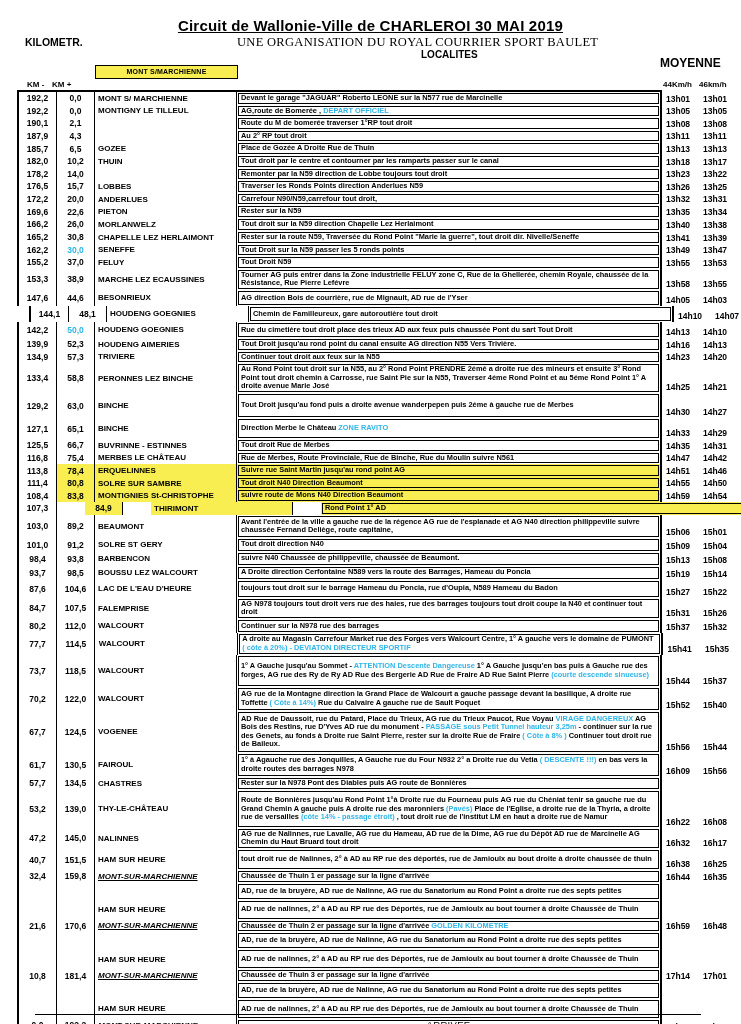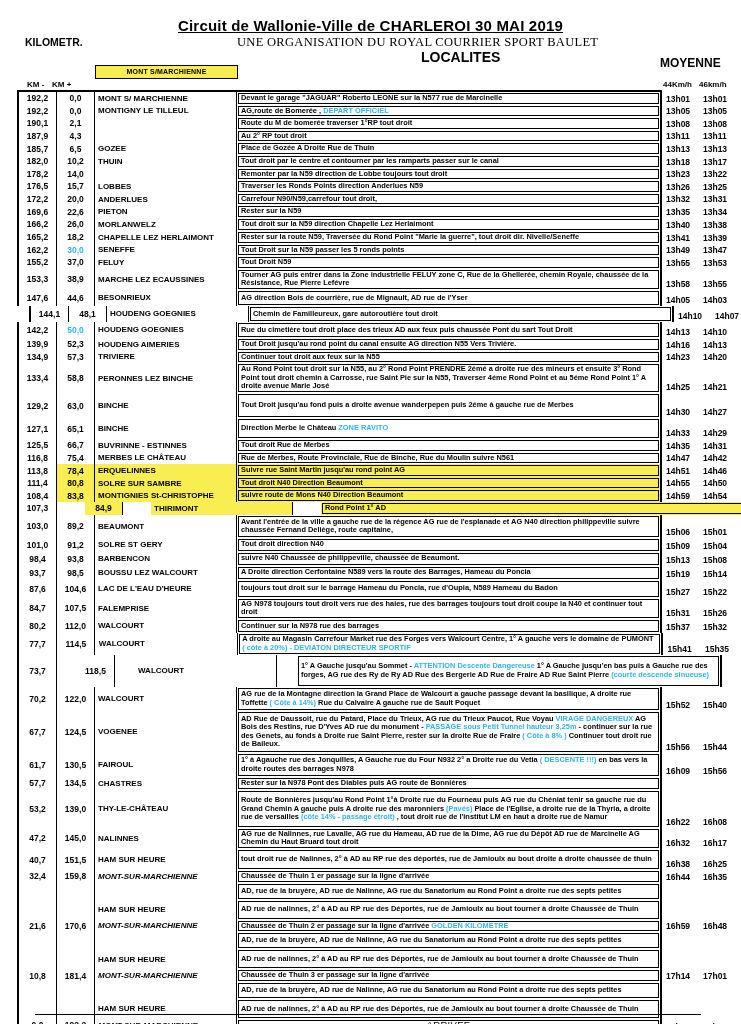--- a/index.html
+++ b/index.html
@@ -1,40 +1,40 @@
 <!DOCTYPE html>
 <html><head>
 <meta charset="utf-8">
 <style>
   html,body{margin:0;padding:0;background:#e8e8e8;}
   body{width:741px;font-family:"Liberation Sans",sans-serif;color:#000;}
   .page{position:relative;width:741px;height:1024px;background:#fff;overflow:hidden;}
   .title{position:absolute;top:17px;left:0;width:100%;text-align:center;font-size:15px;font-weight:bold;text-decoration:underline;letter-spacing:.2px;white-space:nowrap;}
   .kilometr{position:absolute;top:36px;left:25px;font-size:10.5px;font-weight:bold;}
   .org{position:absolute;top:35px;left:237px;font-family:"Liberation Serif",serif;font-size:12.5px;letter-spacing:.3px;white-space:nowrap;}
-  .localites{position:absolute;top:49px;left:421px;font-size:14px;font-weight:bold;}
+  .localites{position:absolute;top:49px;left:421px;font-size:10px;font-weight:bold;}
   .moyenne{position:absolute;top:56px;left:660px;font-size:12px;font-weight:bold;}
   .startbox{position:absolute;top:65px;left:95px;width:141px;height:12px;border:1.5px solid #000;font-size:7px;font-weight:bold;text-align:center;line-height:12px;letter-spacing:.2px;}
   .colheads span{position:absolute;top:80px;font-size:8px;font-weight:bold;white-space:nowrap;}
   .h-km1{left:27px;} .h-km2{left:52px;} .h-s44{left:663px;} .h-s46{left:699px;}
   .tbl{position:absolute;top:90px;left:17px;width:722px;}
   .row{display:flex;align-items:stretch;}
   .c{box-sizing:border-box;flex-shrink:0;}
   .km1{width:40px;border-left:2px solid #000;border-right:1px solid #000;}
   .km2{width:38px;border-right:1px solid #000;}
   .km1,.km2{display:flex;align-items:center;justify-content:center;font-weight:bold;font-size:8.5px;}
   .loc{width:142px;border-right:1px solid #000;font-weight:bold;font-size:8px;display:flex;align-items:center;padding-left:3px;white-space:nowrap;overflow:hidden;}
   .insWrap{width:425px;border-right:2px solid #000;padding:1px 1px;display:flex;}
   .insBox{border:1.2px solid #000;flex:1;display:flex;align-items:center;padding:0 2px;}
   .txt{font-weight:bold;font-size:7.4px;line-height:8.6px;}
   .t44{width:39px;padding:0 0 1px 4px;}
   .t46{width:36px;padding:0 0 1px 2px;}
   .t44,.t46{font-weight:bold;font-size:8.5px;display:flex;align-items:flex-end;white-space:nowrap;}
   .cyan{color:#2FB5E8;}
-  .msm{font-style:italic;}
+  .msm{font-style:italic;text-decoration:underline;}
   .center{justify-content:center;}
   .center .txt{font-weight:normal;font-size:9.5px;letter-spacing:.3px;}
   .row:first-child .km1,.row:first-child .km2,.row:first-child .loc,.row:first-child .insWrap{border-top:2px solid #000;}
   .row:last-child .km1,.row:last-child .km2,.row:last-child .loc,.row:last-child .insWrap{border-bottom:2px solid #000;}
   .bottomline{position:absolute;left:35px;width:666px;border-top:1.5px solid #000;top:1014px;}
 </style>
 </head>
 <body>
 
 <div class="page">
@@ -200,21 +200,21 @@
         <div class="c insWrap">
           <div class="insBox">
             <span class="txt"><span>Tout droit sur la N59  direction Chapelle Lez Herlaimont</span></span>
           </div>
         </div>
         <div class="c t44">13h40</div>
         <div class="c t46">13h38</div>
       </div>
       <div class="row" style="min-height: 13px;">
         <div class="c km1">165,2</div>
-        <div class="c km2">18,2</div>
+        <div class="c km2">30,8</div>
         <div class="c loc">
           <span>CHAPELLE LEZ HERLAIMONT</span>
         </div>
         <div class="c insWrap">
           <div class="insBox">
             <span class="txt"><span>Rester sur la route N59, Traversée du Rond Point "Marie la guerre", tout droit dir. Nivelle/Seneffe</span></span>
           </div>
         </div>
         <div class="c t44">13h41</div>
         <div class="c t46">13h39</div>
@@ -562,21 +562,21 @@
           <span>WALCOURT</span>
         </div>
         <div class="c insWrap">
           <div class="insBox">
             <span class="txt"><span>A droite au Magasin Carrefour Market rue des Forges vers Walcourt Centre, 1° A gauche vers le domaine de PUMONT </span><span class="cyan" style="color: rgb(47, 181, 232);">( côte à 20%) - DEVIATON DIRECTEUR SPORTIF</span></span>
           </div>
         </div>
         <div class="c t44">15h41</div>
         <div class="c t46">15h35</div>
       </div>
-      <div class="row" style="min-height: 32px; gap: 20px;">
+      <div class="row" style="min-height: 32px;">
         <div class="c km1">73,7</div>
         <div class="c km2">118,5</div>
         <div class="c loc">
           <span>WALCOURT</span>
         </div>
         <div class="c insWrap">
           <div class="insBox">
             <span class="txt"><span>1° A Gauche jusqu'au Sommet - </span><span class="cyan" style="color: rgb(47, 181, 232);">ATTENTION Descente Dangereuse</span><span> 1°  A Gauche jusqu'en bas puis à Gauche rue des forges, AG rue des Ry de Ry AD Rue des Bergerie AD Rue de Fraire  AD Rue Saint Pierre </span><span class="cyan" style="color: rgb(47, 181, 232);">(courte descende sinueuse)</span></span>
           </div>
         </div>

